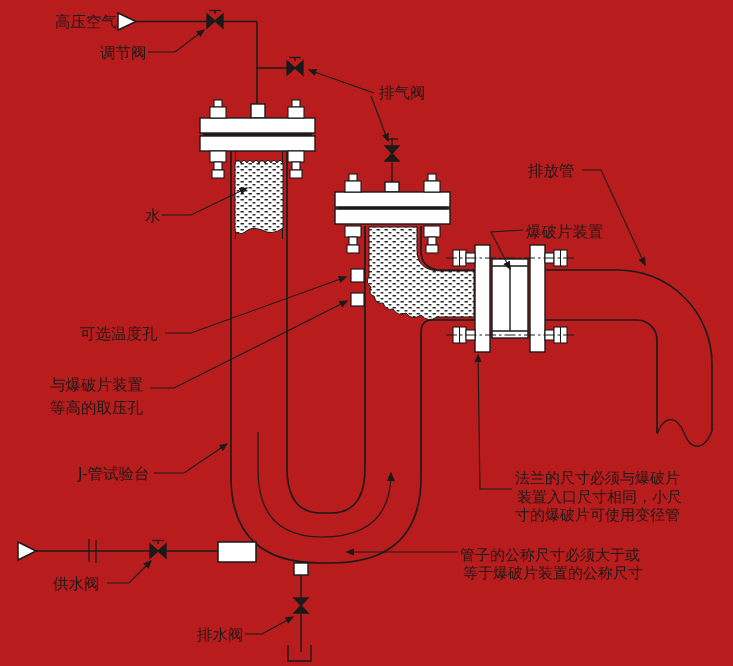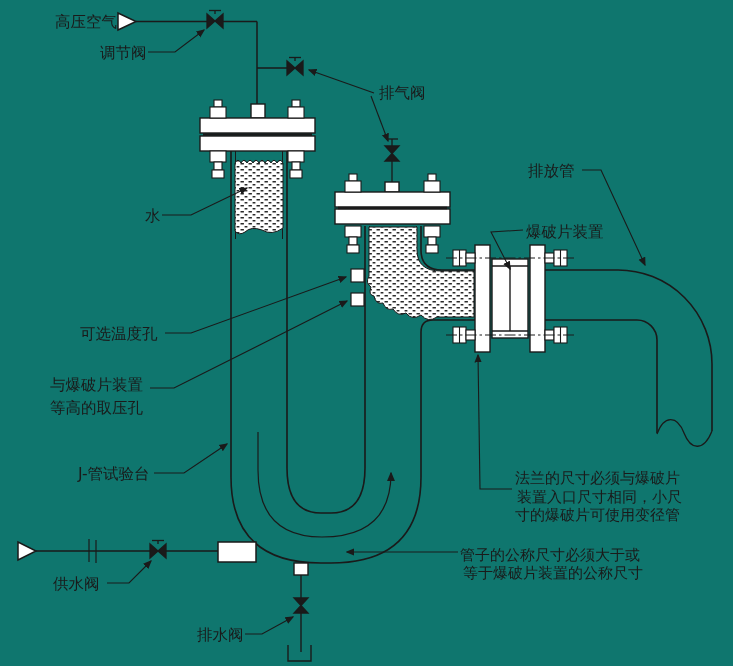--- a/index.html
+++ b/index.html
@@ -1,16 +1,16 @@
 <!DOCTYPE html>
 <html><head>
 <meta charset="utf-8">
 <style>
   html,body{margin:0;padding:0;background:#ffffff;}
-  .page{position:relative;width:733px;height:666px;background:#0f766e;overflow:hidden;
+  .page{position:relative;width:733px;height:666px;background:#b91c1c;overflow:hidden;
         font-family:"DejaVu Sans",sans-serif;}
   svg{display:block}
   svg text{font-family:"DejaVu Sans",sans-serif;font-size:15.5px;fill:#1a1a1a;}
   svg text.small{font-size:15px;}
 </style>
 </head>
 <body>
 
 <div class="page">
 <svg width="733" height="666" viewBox="0 0 733 666">

